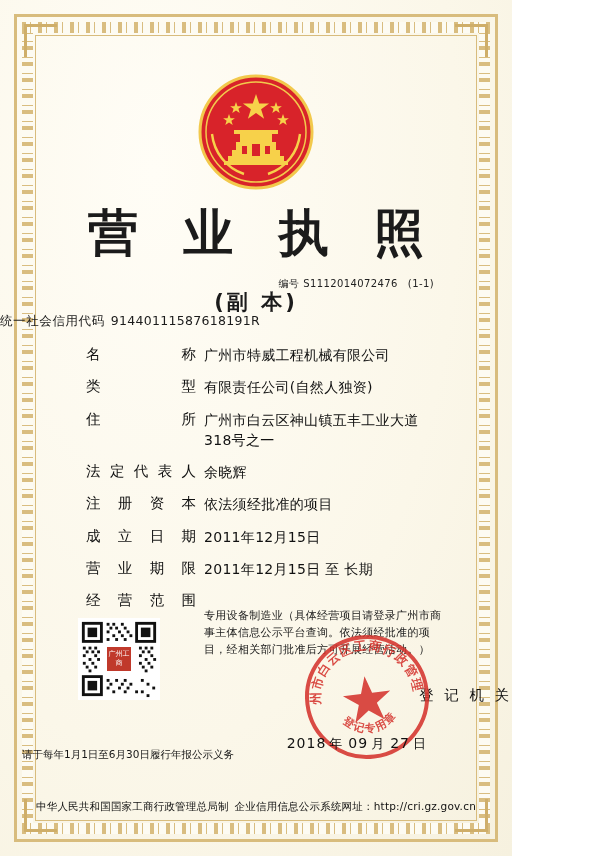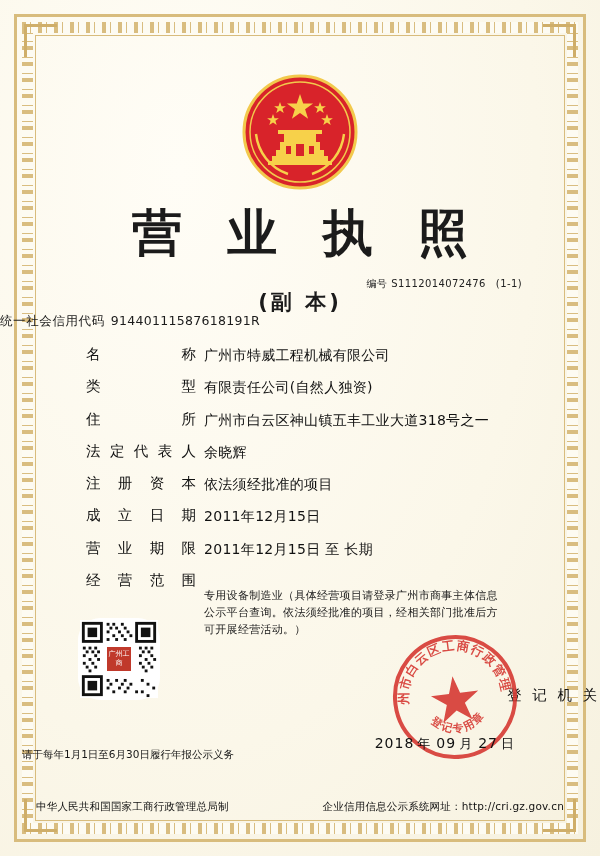--- a/index.html
+++ b/index.html
@@ -8,21 +8,21 @@
     background: #ffffff;
   }
   body {
     width: 600px;
     height: 856px;
     font-family: "Liberation Sans", sans-serif;
     overflow: hidden;
   }
   .page {
     position: relative;
-    width: 600px;
+    width: 512px;
     height: 856px;
     background: #fdfbf2;
     background-image:
       radial-gradient(ellipse at 30% 20%, #fffdf6 0%, #fbf7e9 60%, #f6f1df 100%);
     box-sizing: border-box;
     text-decoration: underline;
   }
 
   
   .frame-outer {
@@ -168,21 +168,20 @@
   
   .qr {
     position: absolute;
     left: 78px;
     top: 618px;
     width: 82px;
     height: 82px;
     background: #fff;
     padding: 2px;
     box-sizing: border-box;
-    border-radius: 22px;
   }
   .qr-badge {
     position: absolute;
     left: 50%; top: 50%;
     transform: translate(-50%, -50%);
     width: 24px; height: 24px;
     background: #c0392b;
     color: #fff;
     font-size: 7px;
     line-height: 9px;

